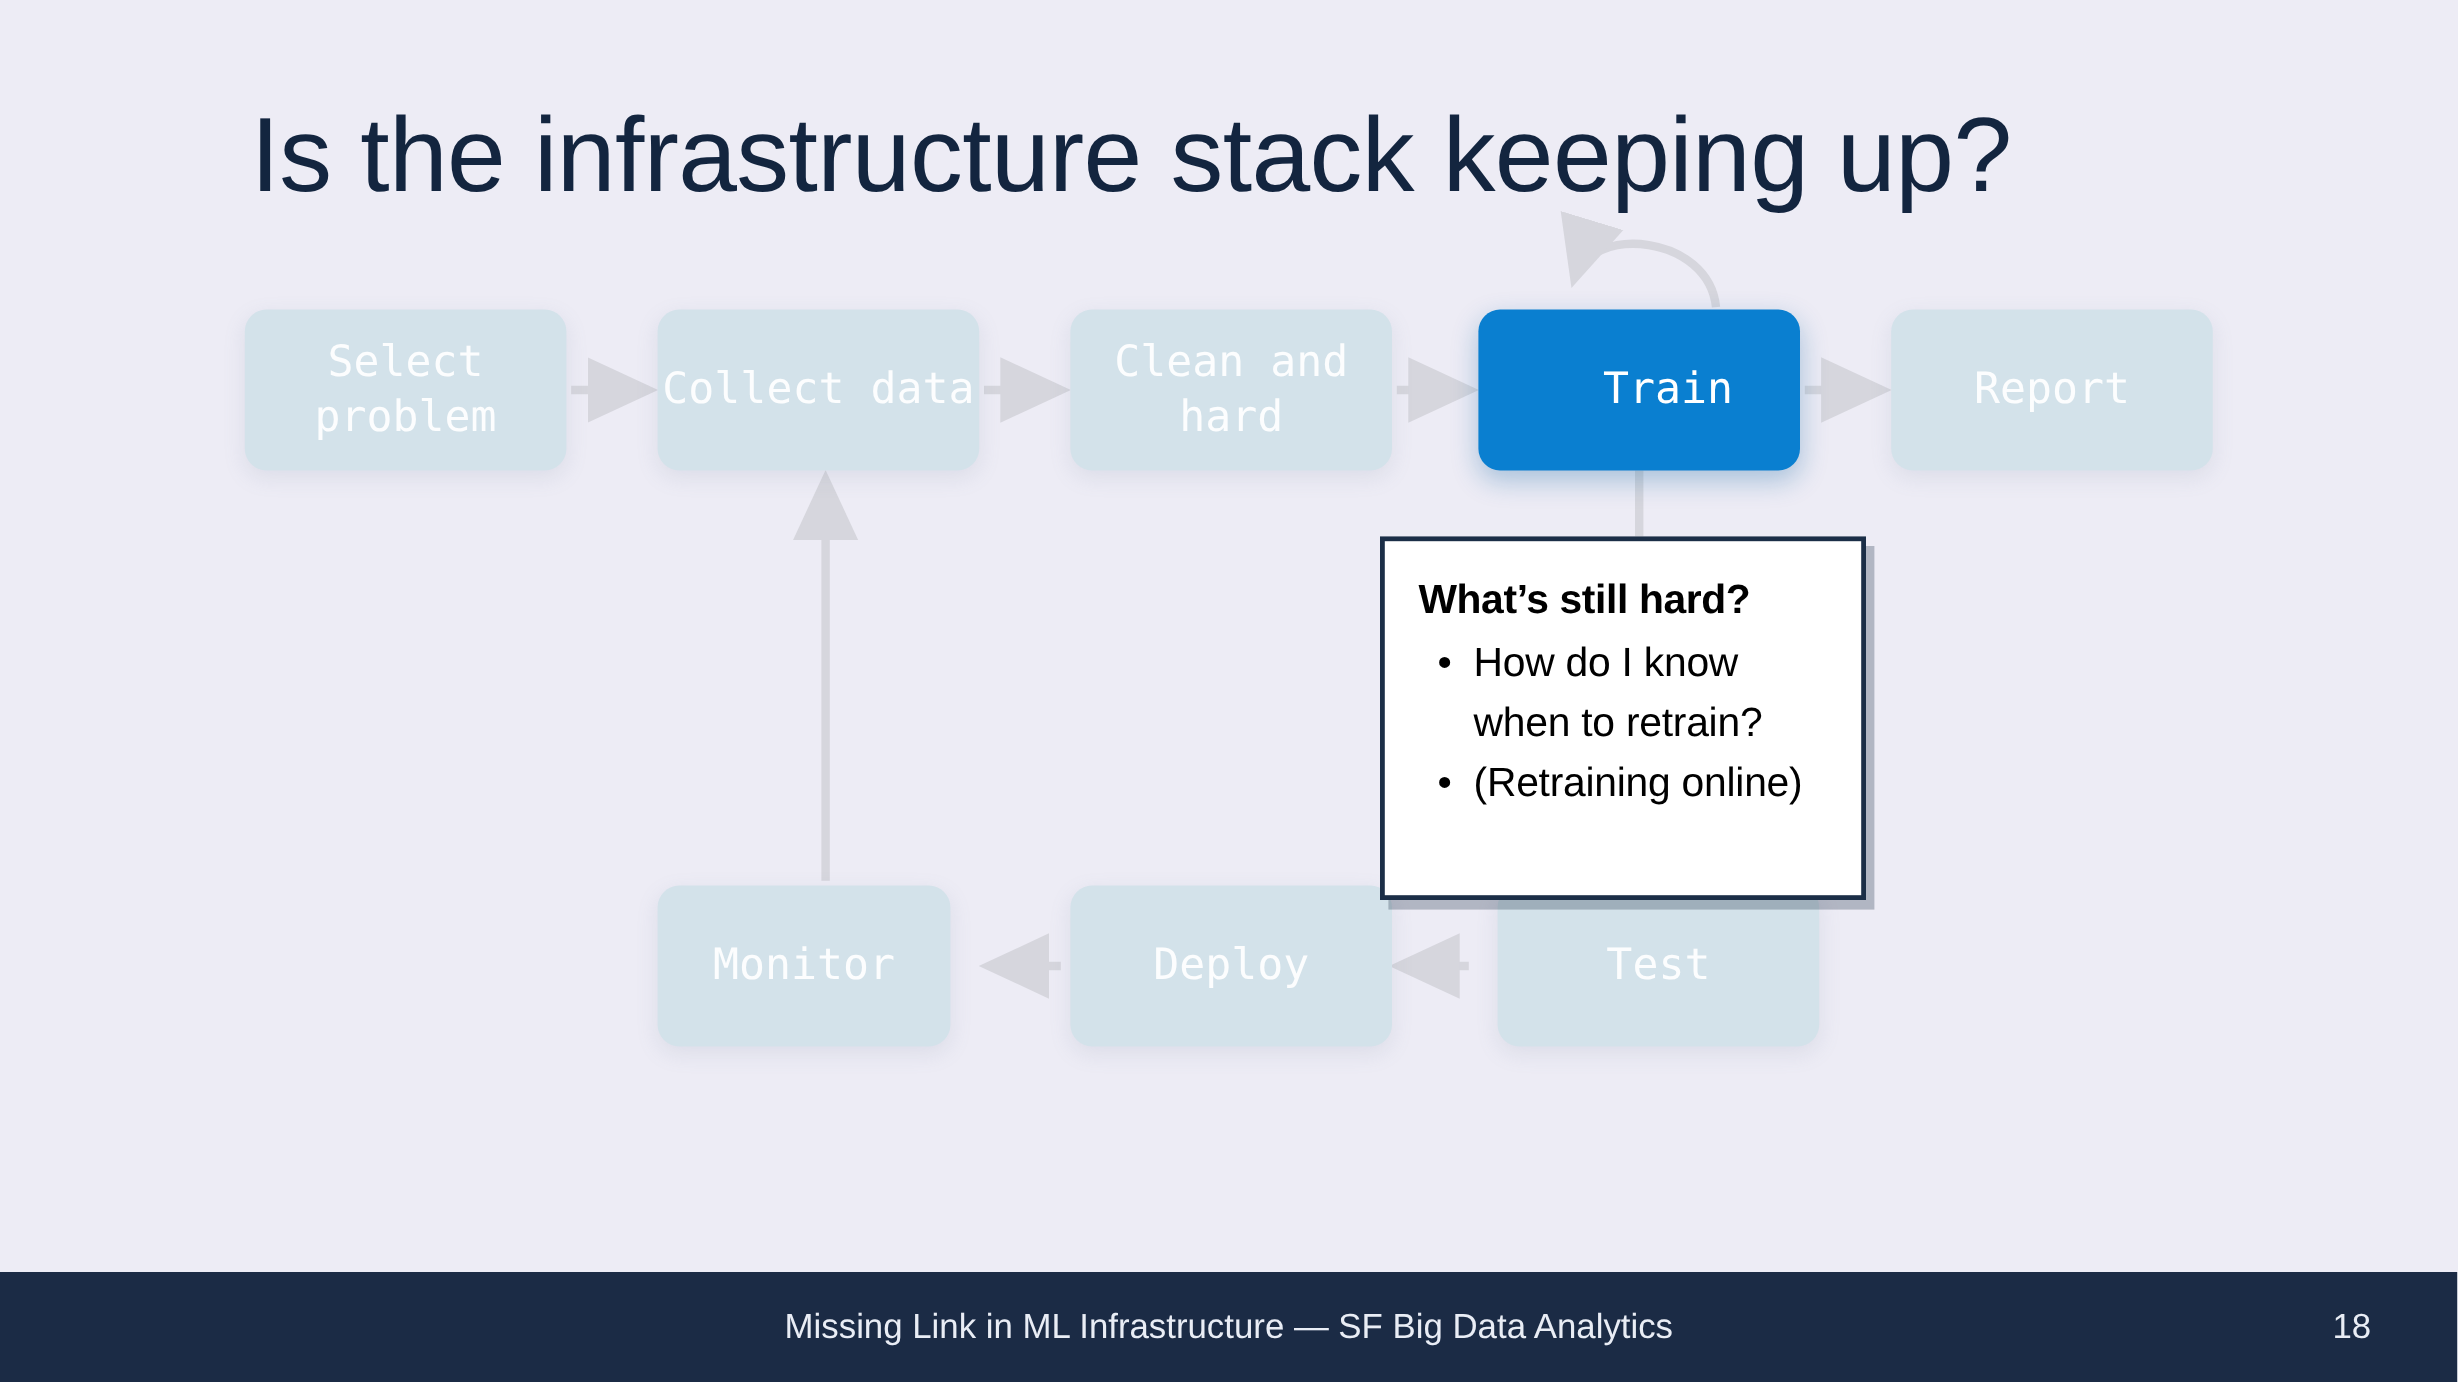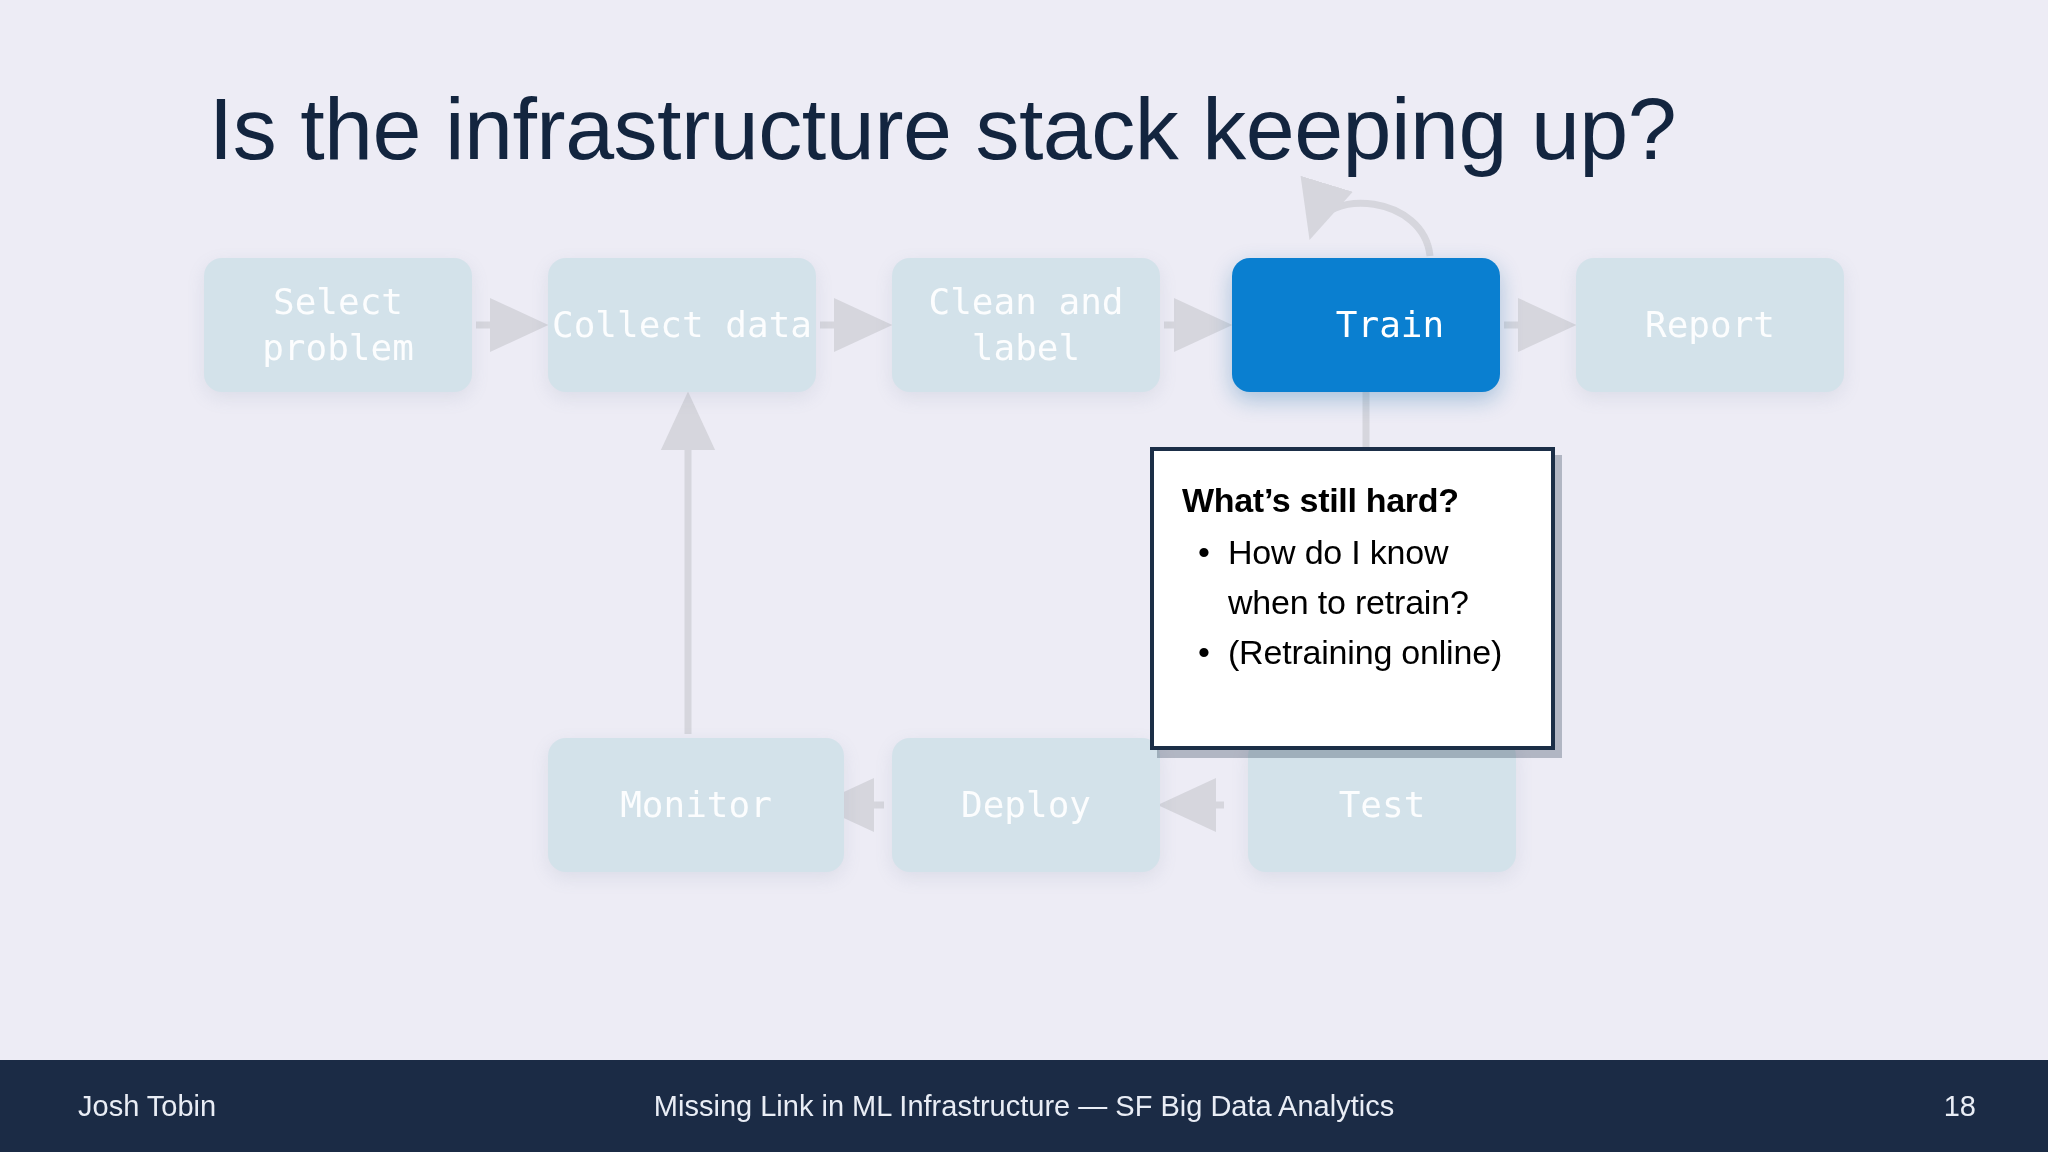--- a/index.html
+++ b/index.html
@@ -75,21 +75,21 @@
   .node.muted {
     color: rgba(255, 255, 255, 0.92);
   }
 
   
   #node-select   { left: 204px;  top: 258px; width: 268px; height: 134px; }
   #node-collect  { left: 548px;  top: 258px; width: 268px; height: 134px; }
   #node-clean    { left: 892px;  top: 258px; width: 268px; height: 134px; }
   #node-train    { left: 1232px; top: 258px; width: 268px; height: 134px; }
   #node-report   { left: 1576px; top: 258px; width: 268px; height: 134px; }
-  #node-monitor  { left: 548px;  top: 738px; width: 296px; height: 134px; }
+  #node-monitor  { left: 548px;  top: 738px; width: 244px; height: 134px; }
   #node-deploy   { left: 892px;  top: 738px; width: 268px; height: 134px; }
   #node-test     { left: 1248px; top: 738px; width: 268px; height: 134px; }
 
   
   #callout {
     position: absolute;
     left: 1150px;
     top: 447px;
     width: 405px;
     height: 303px;
@@ -207,21 +207,21 @@
       <span>Select problem</span>
     </div>
 
     <div class="node muted" id="node-collect">
       <span>Collect data</span>
     </div>
 
     <div class="node muted" id="node-clean">
       <span>
         <span>Clean and</span><br>
-        <span>label</span>
+        <span>hard</span>
       </span>
     </div>
 
     <div class="node active" id="node-train">
       <span>Train</span>
     </div>
 
     <div class="node muted" id="node-report">
       <span>Report</span>
     </div>
@@ -248,18 +248,17 @@
         <li>
           <span class="bullet">•</span>
           <span>(Retraining online)</span>
         </li>
       </ul>
     </div>
 
   </div>
 
   <div id="footer">
-    <div id="footer-author">Josh Tobin</div>
     <div id="footer-center">Missing Link in ML Infrastructure — SF Big Data Analytics</div>
     <div id="footer-page">18</div>
   </div>
 
 </div>
 
 </body></html>

